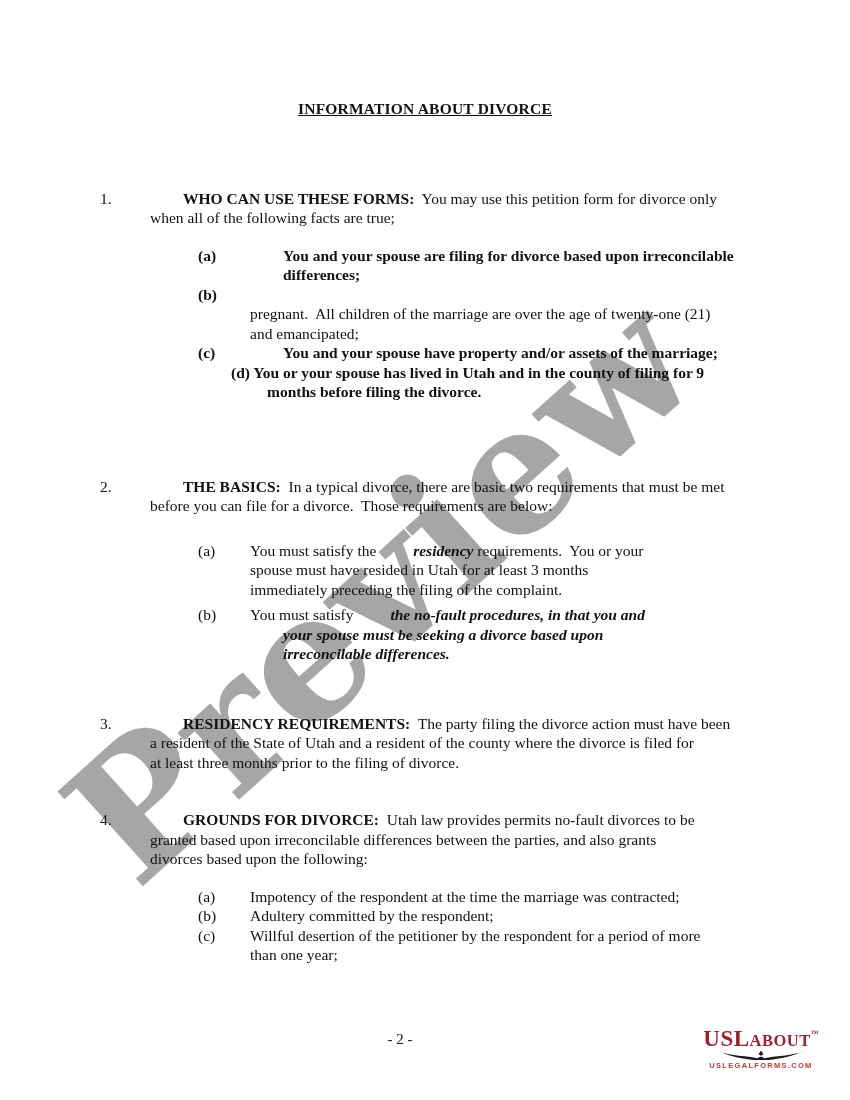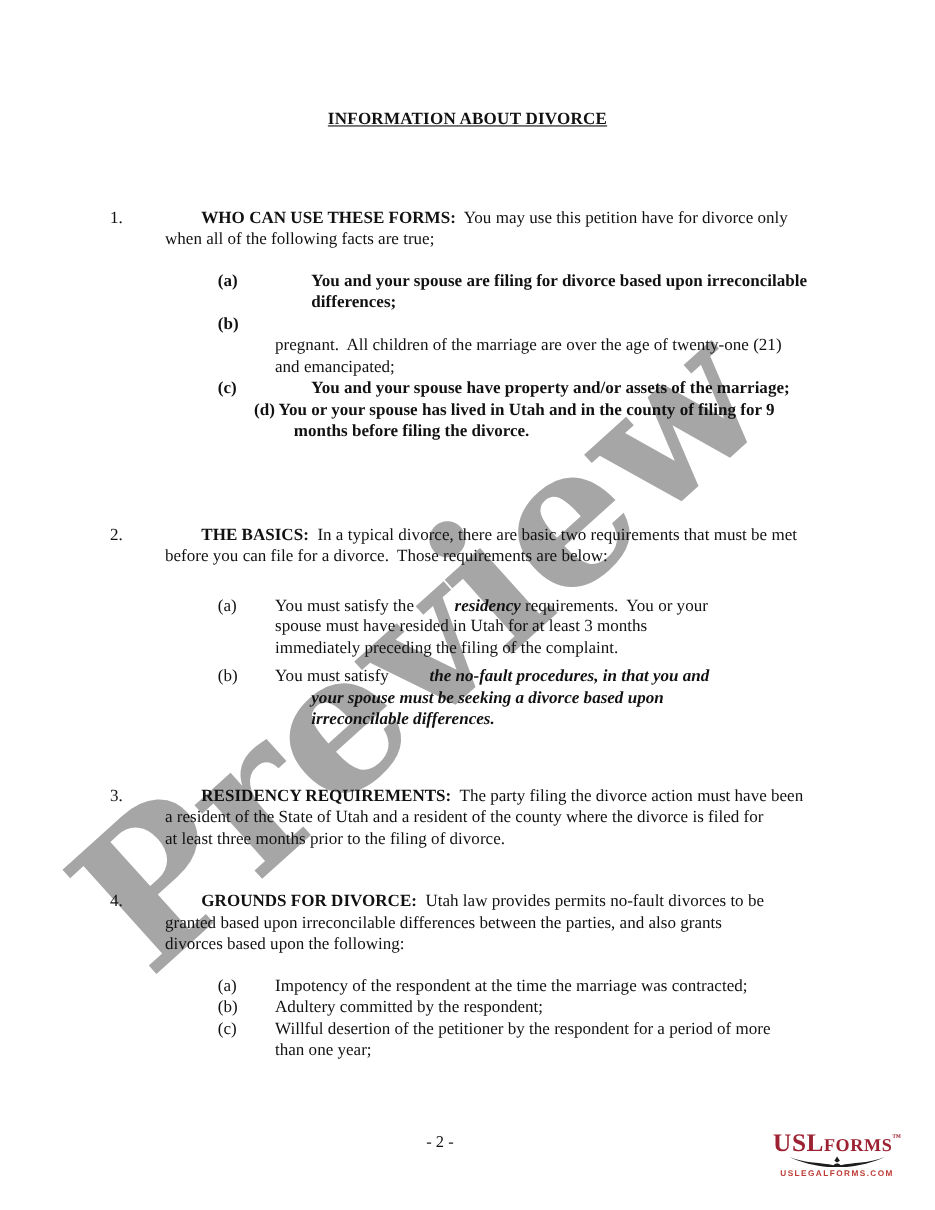--- a/index.html
+++ b/index.html
@@ -117,21 +117,21 @@
 
   <div class="watermark">Preview</div>
 
   <div class="content">
 
     <div class="title">INFORMATION ABOUT DIVORCE</div>
 
     <div class="section s1">
       <span class="sec-num">1.</span>
       <div class="sec-text">
-        <div class="rich"><span class="b">WHO CAN USE THESE FORMS:</span><span>  You may use this petition have for divorce only</span><br><span>when all of the following facts are true;</span></div>
+        <div class="rich"><span class="b">WHO CAN USE THESE FORMS:</span><span>  You may use this petition form for divorce only</span><br><span>when all of the following facts are true;</span></div>
         <div class="subs s1-subs">
           <div class="subitem">
             <span class="sub-label">(a)</span>
             <div class="sub-text rich"><span class="b">You and your spouse are filing for divorce based upon irreconcilable</span><br><span class="b">differences;</span></div>
           </div>
           <div class="subitem">
             <span class="sub-label">(b)</span>
             <div class="sub-text rich"><br><span>pregnant.  All children of the marriage are over the age of twenty-one (21)</span><br><span>and emancipated;</span></div>
           </div>
           <div class="subitem">
@@ -186,21 +186,21 @@
           </div>
         </div>
       </div>
     </div>
 
   </div>
 
   <div class="page-number">- 2 -</div>
 
   <div class="logo">
-    <div class="logo-name"><span class="lg-big">USL</span><span class="lg-small">FORMS</span><span class="lg-tm">™</span></div>
+    <div class="logo-name"><span class="lg-big">USL</span><span class="lg-small">ABOUT</span><span class="lg-tm">™</span></div>
     <svg class="logo-eagle" viewBox="0 0 104 12" xmlns="http://www.w3.org/2000/svg">
       <path d="M0,1 C16,8 36,7 48,10 C50,7.5 54,7.5 56,10 C68,7 88,8 104,1 C88,9 64,12.5 52,12.5 C40,12.5 16,9 0,1 Z" fill="#1c1c1c"></path>
       <path d="M49,5 L52,0.5 L55,5 L52,7 Z" fill="#1c1c1c"></path>
     </svg>
     <div class="logo-tagline">USLEGALFORMS.COM</div>
   </div>
 
 </div>
 
 </body></html>

